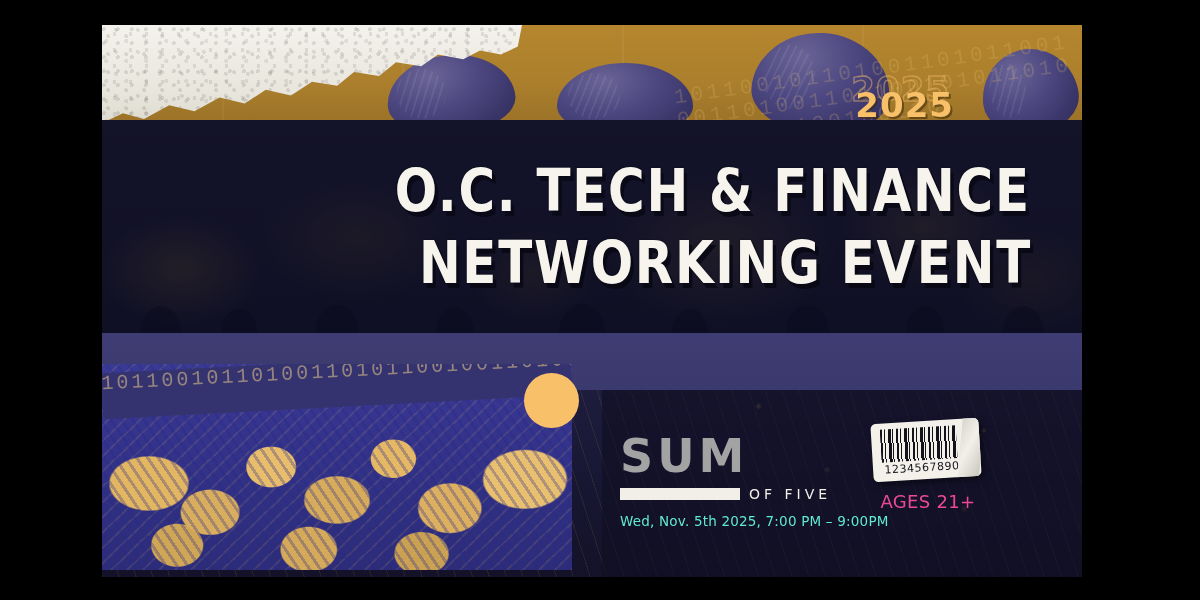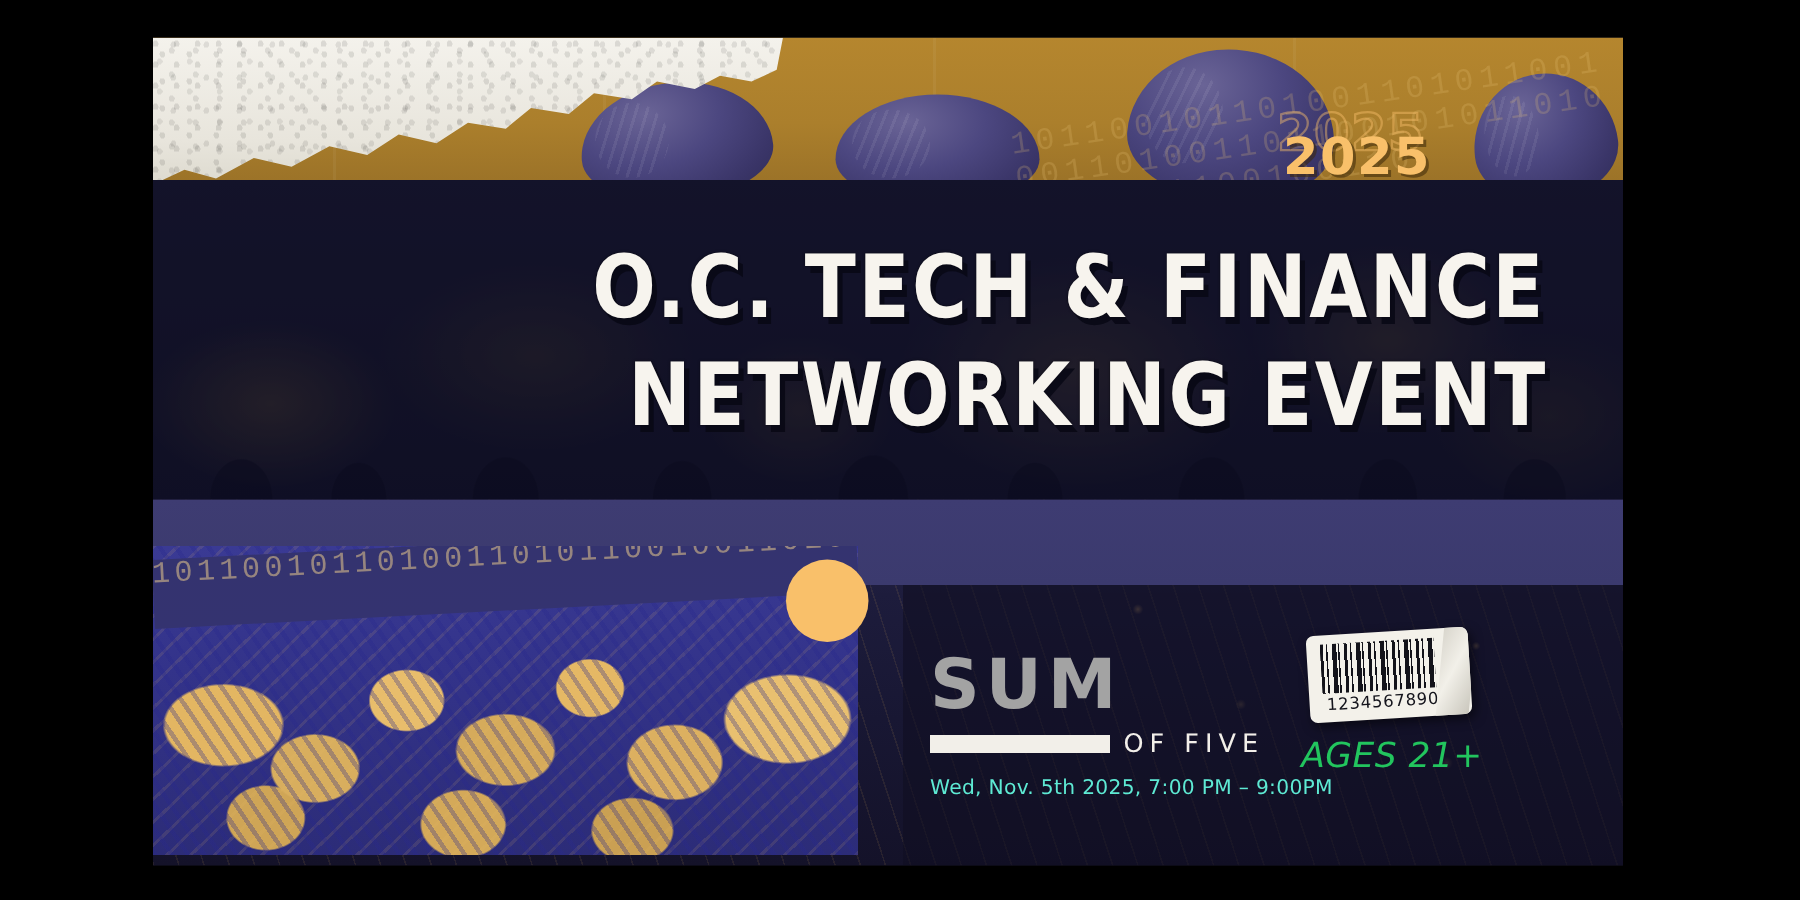--- a/index.html
+++ b/index.html
@@ -135,40 +135,40 @@
   
   .dot{position:absolute;left:422px;top:40px;width:55px;height:55px;border-radius:50%;
        background:#f9c06a;}
 
   
   .logo-block{position:absolute;left:518px;top:100px;width:230px;}
   .sum-word{color:#a3a3a3;font-family:"DejaVu Sans",sans-serif;font-weight:bold;
      font-size:46px;line-height:1;letter-spacing:4px;}
   .of-row{display:flex;align-items:center;gap:9px;margin-top:7px;}
   .of-bar{width:120px;height:12px;background:#f2efe9;}
-  .of-text{color:#f2efe9;font-family:"DejaVu Sans",sans-serif;font-size:17px;
+  .of-text{color:#f2efe9;font-family:"DejaVu Sans",sans-serif;font-size:14px;
      letter-spacing:4px;font-weight:500;}
   .date-line{margin-top:11px;color:#5eead4;font-family:"DejaVu Sans",sans-serif;
      font-size:13.5px;letter-spacing:.2px;white-space:nowrap;}
 
   
   .barcode-sticker{position:absolute;left:770px;top:88px;width:108px;height:58px;
      background:#f3f1ea;border-radius:5px;transform:rotate(-3.5deg);
      box-shadow:2px 3px 7px rgba(0,0,0,.55);overflow:hidden;}
   .bars{position:absolute;left:9px;top:6px;width:76px;height:33px;
      background:repeating-linear-gradient(90deg,
        #13131a 0 2px,#f3f1ea 2px 4px,#13131a 4px 5px,#f3f1ea 5px 8px,
        #13131a 8px 11px,#f3f1ea 11px 12px,#13131a 12px 13px,#f3f1ea 13px 16px);}
   .bar-num{position:absolute;left:9px;top:40px;width:80px;text-align:center;
      color:#14141c;font-family:"DejaVu Sans",sans-serif;font-size:11px;letter-spacing:.5px;}
   .peel{position:absolute;right:-2px;top:-2px;width:22px;height:62px;
      background:linear-gradient(115deg,#d8d5cc 0%,#f2f0e9 45%,#c9c6bc 100%);
      transform:skewX(-9deg);}
   .ages{position:absolute;left:746px;top:158px;width:160px;text-align:center;
-     color:#22c55e;font-family:"DejaVu Sans",sans-serif;font-size:23px;letter-spacing:.3px;font-style:italic;}
+     color:#ec4899;font-family:"DejaVu Sans",sans-serif;font-size:18px;letter-spacing:.3px;}
 </style>
 </head>
 <body>
 
 <div id="stage">
   <div id="flyer">
 
     <div class="top-band">
       <div class="streak" style="left:120px"></div>
       <div class="streak" style="left:300px"></div>

